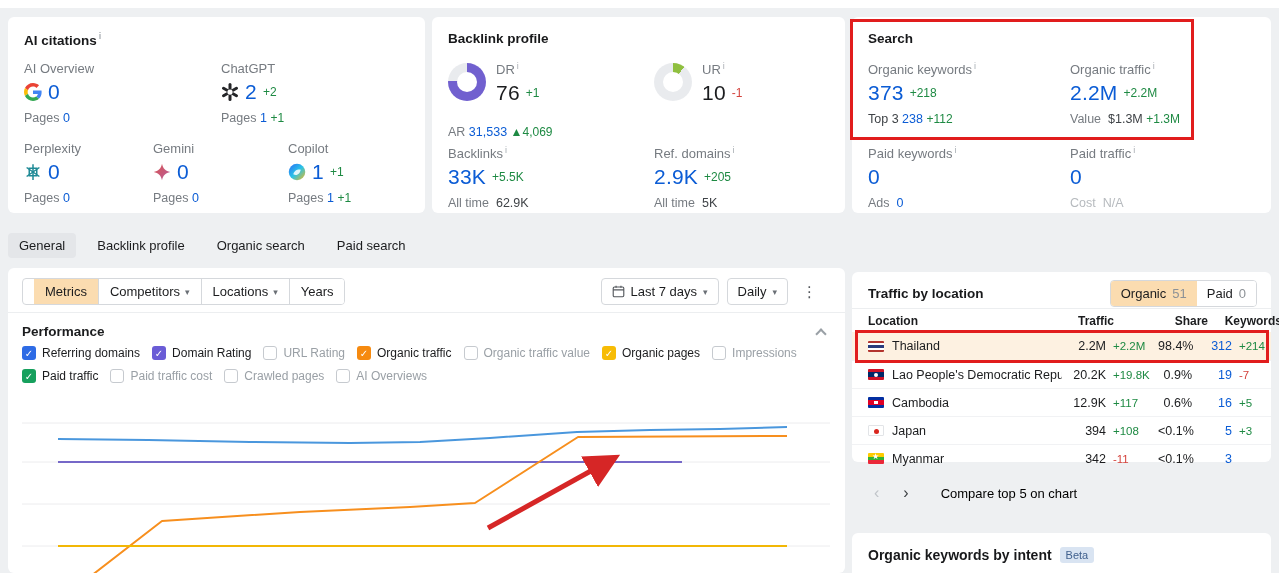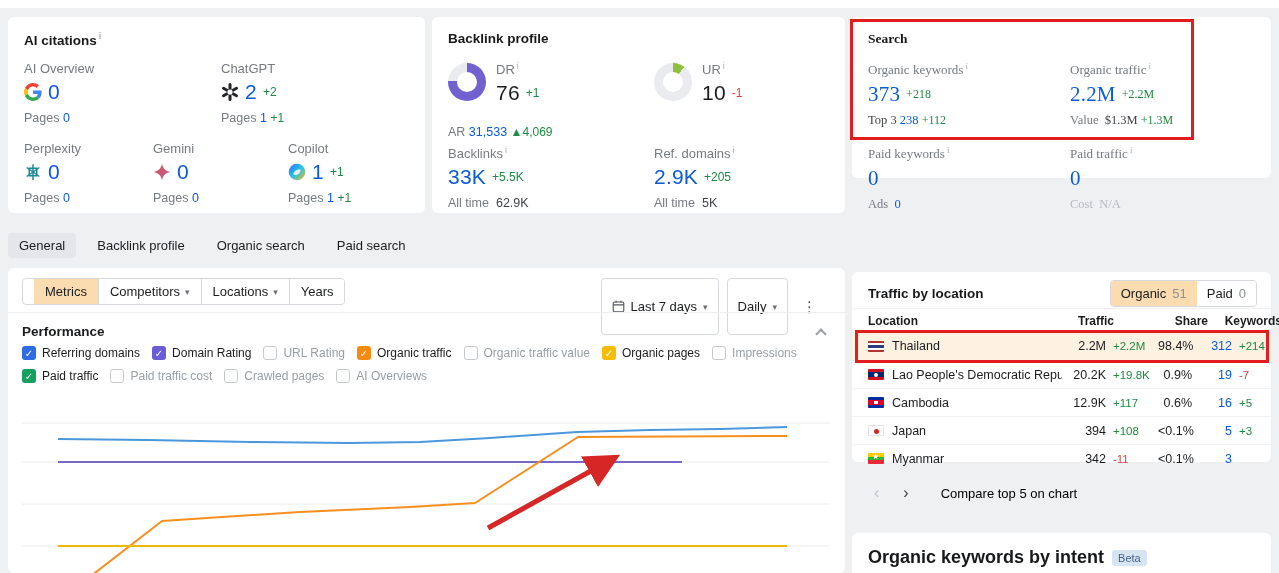--- a/index.html
+++ b/index.html
@@ -11,21 +11,21 @@
     font-size:13px; color:#1b1c1e;
   }
   .topstrip { position:absolute; left:0; top:0; width:1279px; height:8px; background:#ffffff; }
   .card { position:absolute; background:#ffffff; border-radius:6px; }
   .card-title { font-weight:bold; font-size:13.5px; color:#18191b; }
   sup.info { font-size:9px; color:#a9aeb3; margin-left:2px; vertical-align:super; }
 
   
   #card-ai   { left:8;   top:17px; width:417px; height:196px; left:8px; }
   #card-bl   { left:432px; top:17px; width:413px; height:196px; }
-  #card-se   { left:852px; top:17px; width:419px; height:161px;font-family:Liberation Serif, serif; }
+  #card-se   { left:852px; top:17px; width:419px; height:196px; }
   .card .hd { position:absolute; left:16px; top:14px; }
   .stat { position:absolute; width:190px; }
   .stat-label { color:#767b81; font-size:13px; margin-bottom:3px; white-space:nowrap; }
   .stat-value { display:flex; align-items:center; gap:6px; height:26px; }
   .stat-value .num { font-size:21px; color:#0b5cd5; letter-spacing:.2px; }
   .stat-value .num.dark { color:#1b1c1e; }
   .delta { font-size:12px; color:#1e8a43; white-space:nowrap; }
   .delta.neg { color:#d4433d; }
   .stat-sub { margin-top:6px; font-size:12.5px; color:#767b81; white-space:nowrap; }
   .stat-sub .b { color:#0b5cd5; }
@@ -43,21 +43,21 @@
   .tab.active { background:#e4e6e9; }
 
   
   #card-main { left:8px; top:268px; width:837px; height:305px; overflow:hidden; }
   .seg-group { position:absolute; left:14px; top:10px; display:flex; border:1px solid #d5d8dc; border-radius:4px; overflow:hidden; background:#fff; }
   .seg-btn { padding:5px 11px; font-size:13px; display:flex; align-items:center; gap:5px; background:#fff; border:none; border-left:1px solid #d5d8dc; cursor:pointer; color:#1b1c1e; font-family:inherit; }
   .seg-btn:first-child { border-left:none;margin-left:11px; }
   .seg-btn.active { background:#fbdcb0; }
   .chev { font-size:9px; color:#6a6f75; }
   .right-controls { position:absolute; right:22px; top:10px; display:flex; align-items:center; gap:8px; }
-  .btn { display:flex; align-items:center; gap:6px; border:1px solid #d5d8dc; border-radius:4px; background:#fff; padding:20px 10px; font-size:13px; cursor:pointer; font-family:inherit; color:#1b1c1e; }
+  .btn { display:flex; align-items:center; gap:6px; border:1px solid #d5d8dc; border-radius:4px; background:#fff; padding:5px 10px; font-size:13px; cursor:pointer; font-family:inherit; color:#1b1c1e; }
   .kebab { font-size:15px; color:#53575c; padding:2px 6px; cursor:pointer; }
   .hdiv { position:absolute; left:0; right:0; border-top:1px solid #eceef0; }
   .perf-head { position:absolute; left:14px; top:56px; font-weight:bold; font-size:13.5px; }
   .chev-up { position:absolute; right:20px; top:62px; width:8px; height:8px; border-left:2px solid #9aa0a6; border-top:2px solid #9aa0a6; transform:rotate(45deg); cursor:pointer; }
   #metric-list { position:absolute; left:14px; top:78px; width:812px; display:flex; flex-wrap:wrap; column-gap:12px; row-gap:9px; }
   .cb-item { display:flex; align-items:center; gap:6px; cursor:pointer; font-size:12px; white-space:nowrap; }
   .cb { width:14px; height:14px; border-radius:3px; display:inline-flex; align-items:center; justify-content:center; font-size:10px; color:#fff; border:1px solid #c6cacf; background:#fff; }
   .cb.on { border:none; }
   .cb-item .lbl { color:#1b1c1e; }
   .cb-item.off .lbl { color:#9aa0a6; }
@@ -476,20 +476,20 @@
     </div>
   <div class="loc-foot">
     <span class="pg prev">‹</span>
     <span class="pg next">›</span>
     <span class="compare">Compare top 5 on chart</span>
   </div>
 </div>
 
 <div class="card" id="card-intent">
   <div class="hd">
-    <span class="card-title" style="font-size:18px;">Organic keywords by intent</span>
+    <span class="card-title" style="font-size:14px;">Organic keywords by intent</span>
     <span class="beta">Beta</span>
   </div>
 
 </div>
 
 <div class="red-box" id="rb-search"></div>
 <div class="red-box" id="rb-thailand"></div>
 
 </body></html>

